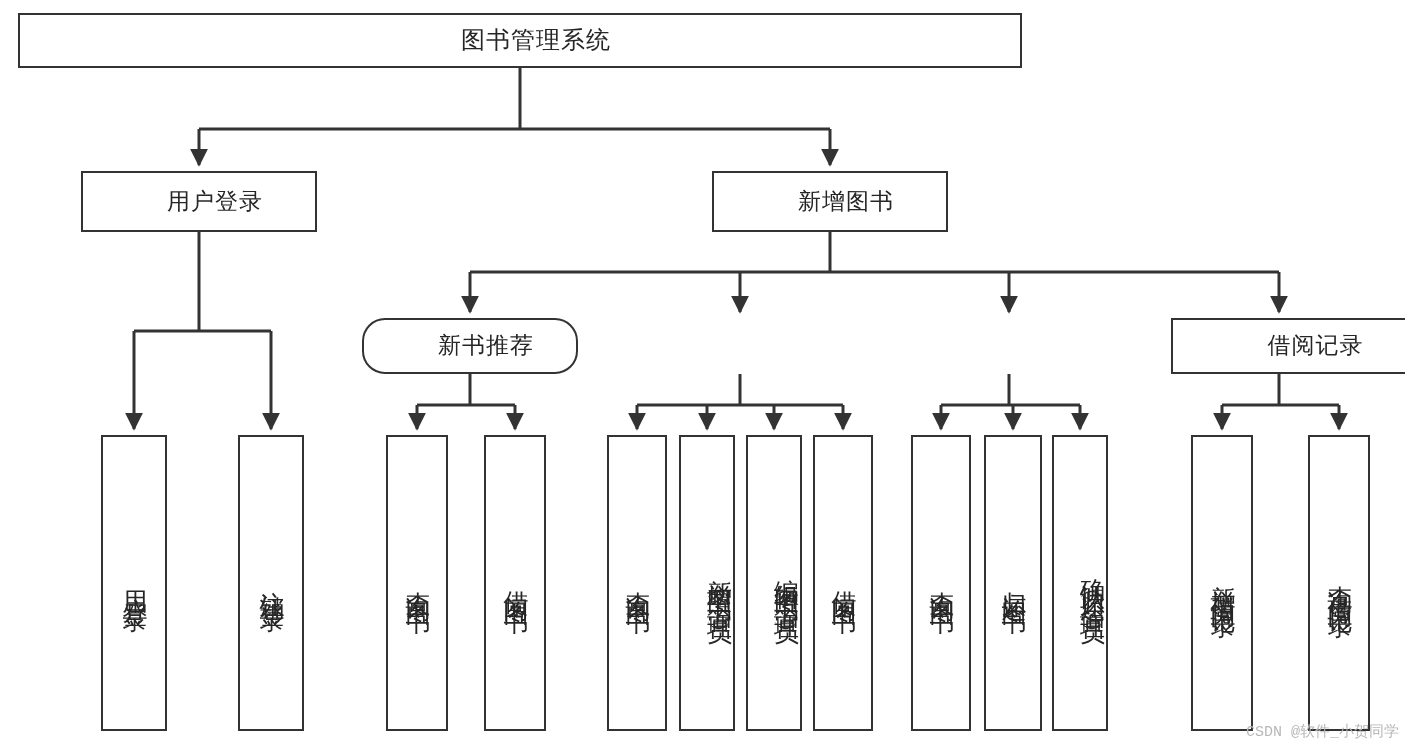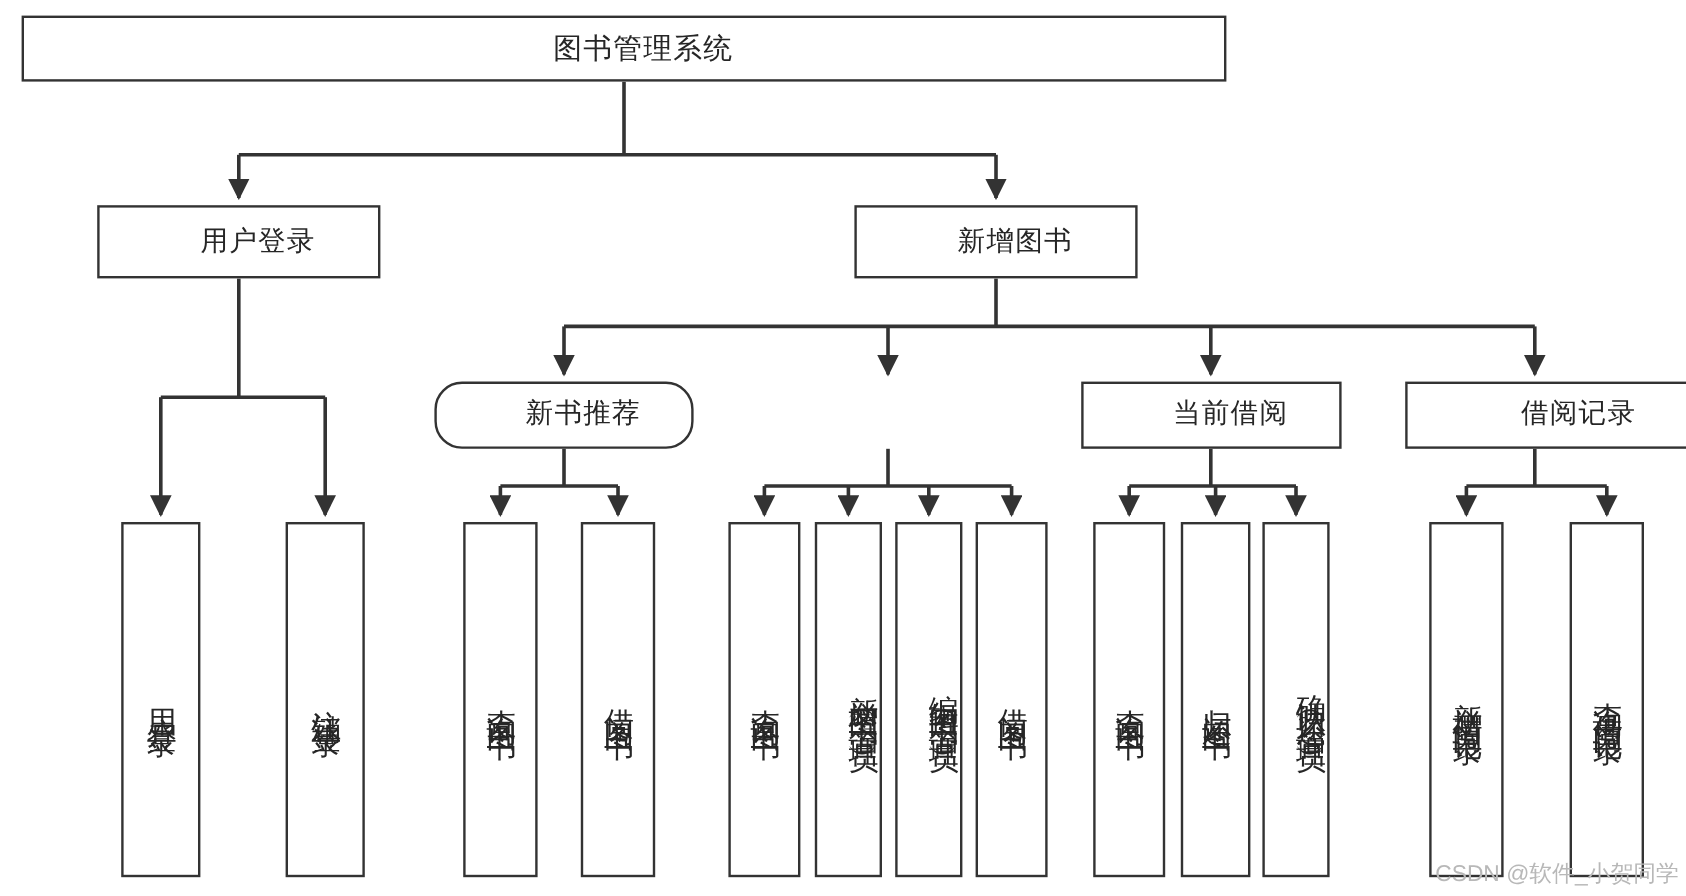--- a/index.html
+++ b/index.html
@@ -55,24 +55,24 @@
     overflow: hidden;
   }
   .node-v.vcenter {
     align-items: center;
     padding-top: 0;
   }
   .watermark {
     position: absolute;
     right: 6px;
     bottom: 6px;
-    font-size: 19px;
+    font-size: 15px;
     color: #b8b8b8;
     white-space: nowrap;
-    font-family: Liberation Sans, sans-serif;
+    font-family: Liberation Mono, monospace;
   }
 </style>
 </head>
 <body>
 
 <div id="canvas">
 
   <svg id="wires" viewBox="0 0 1405 747" xmlns="http://www.w3.org/2000/svg">
     <defs>
       <marker id="arrow" viewBox="0 0 10 10" refX="9" refY="5" markerWidth="6" markerHeight="6" orient="auto-start-reverse">
@@ -132,23 +132,20 @@
   <div class="node node-h" style="left: 81px; top: 171px; width: 236px; height: 61px;">
     <span>用户登录</span>
   </div>
   <div class="node node-h" style="left: 712px; top: 171px; width: 236px; height: 61px;">
     <span>新增图书</span>
   </div>
 
   <div class="node node-h" style="left: 362px; top: 318px; width: 216px; height: 56px; border-radius: 23px;">
     <span>新书推荐</span>
   </div>
-  <div class="node node-h" style="left: 901px; top: 318px; width: 217px; height: 56px;">
-    <span>当前借阅</span>
-  </div>
   <div class="node node-h" style="left: 1171px; top: 318px; width: 257px; height: 56px;">
     <span>借阅记录</span>
   </div>
 
   <div class="node node-v vcenter" style="left: 101px; top: 435px; width: 66px; height: 296px;">
     <span>用户登录</span>
   </div>
   <div class="node node-v vcenter" style="left: 238px; top: 435px; width: 66px; height: 296px;">
     <span>注销登录</span>
   </div>

